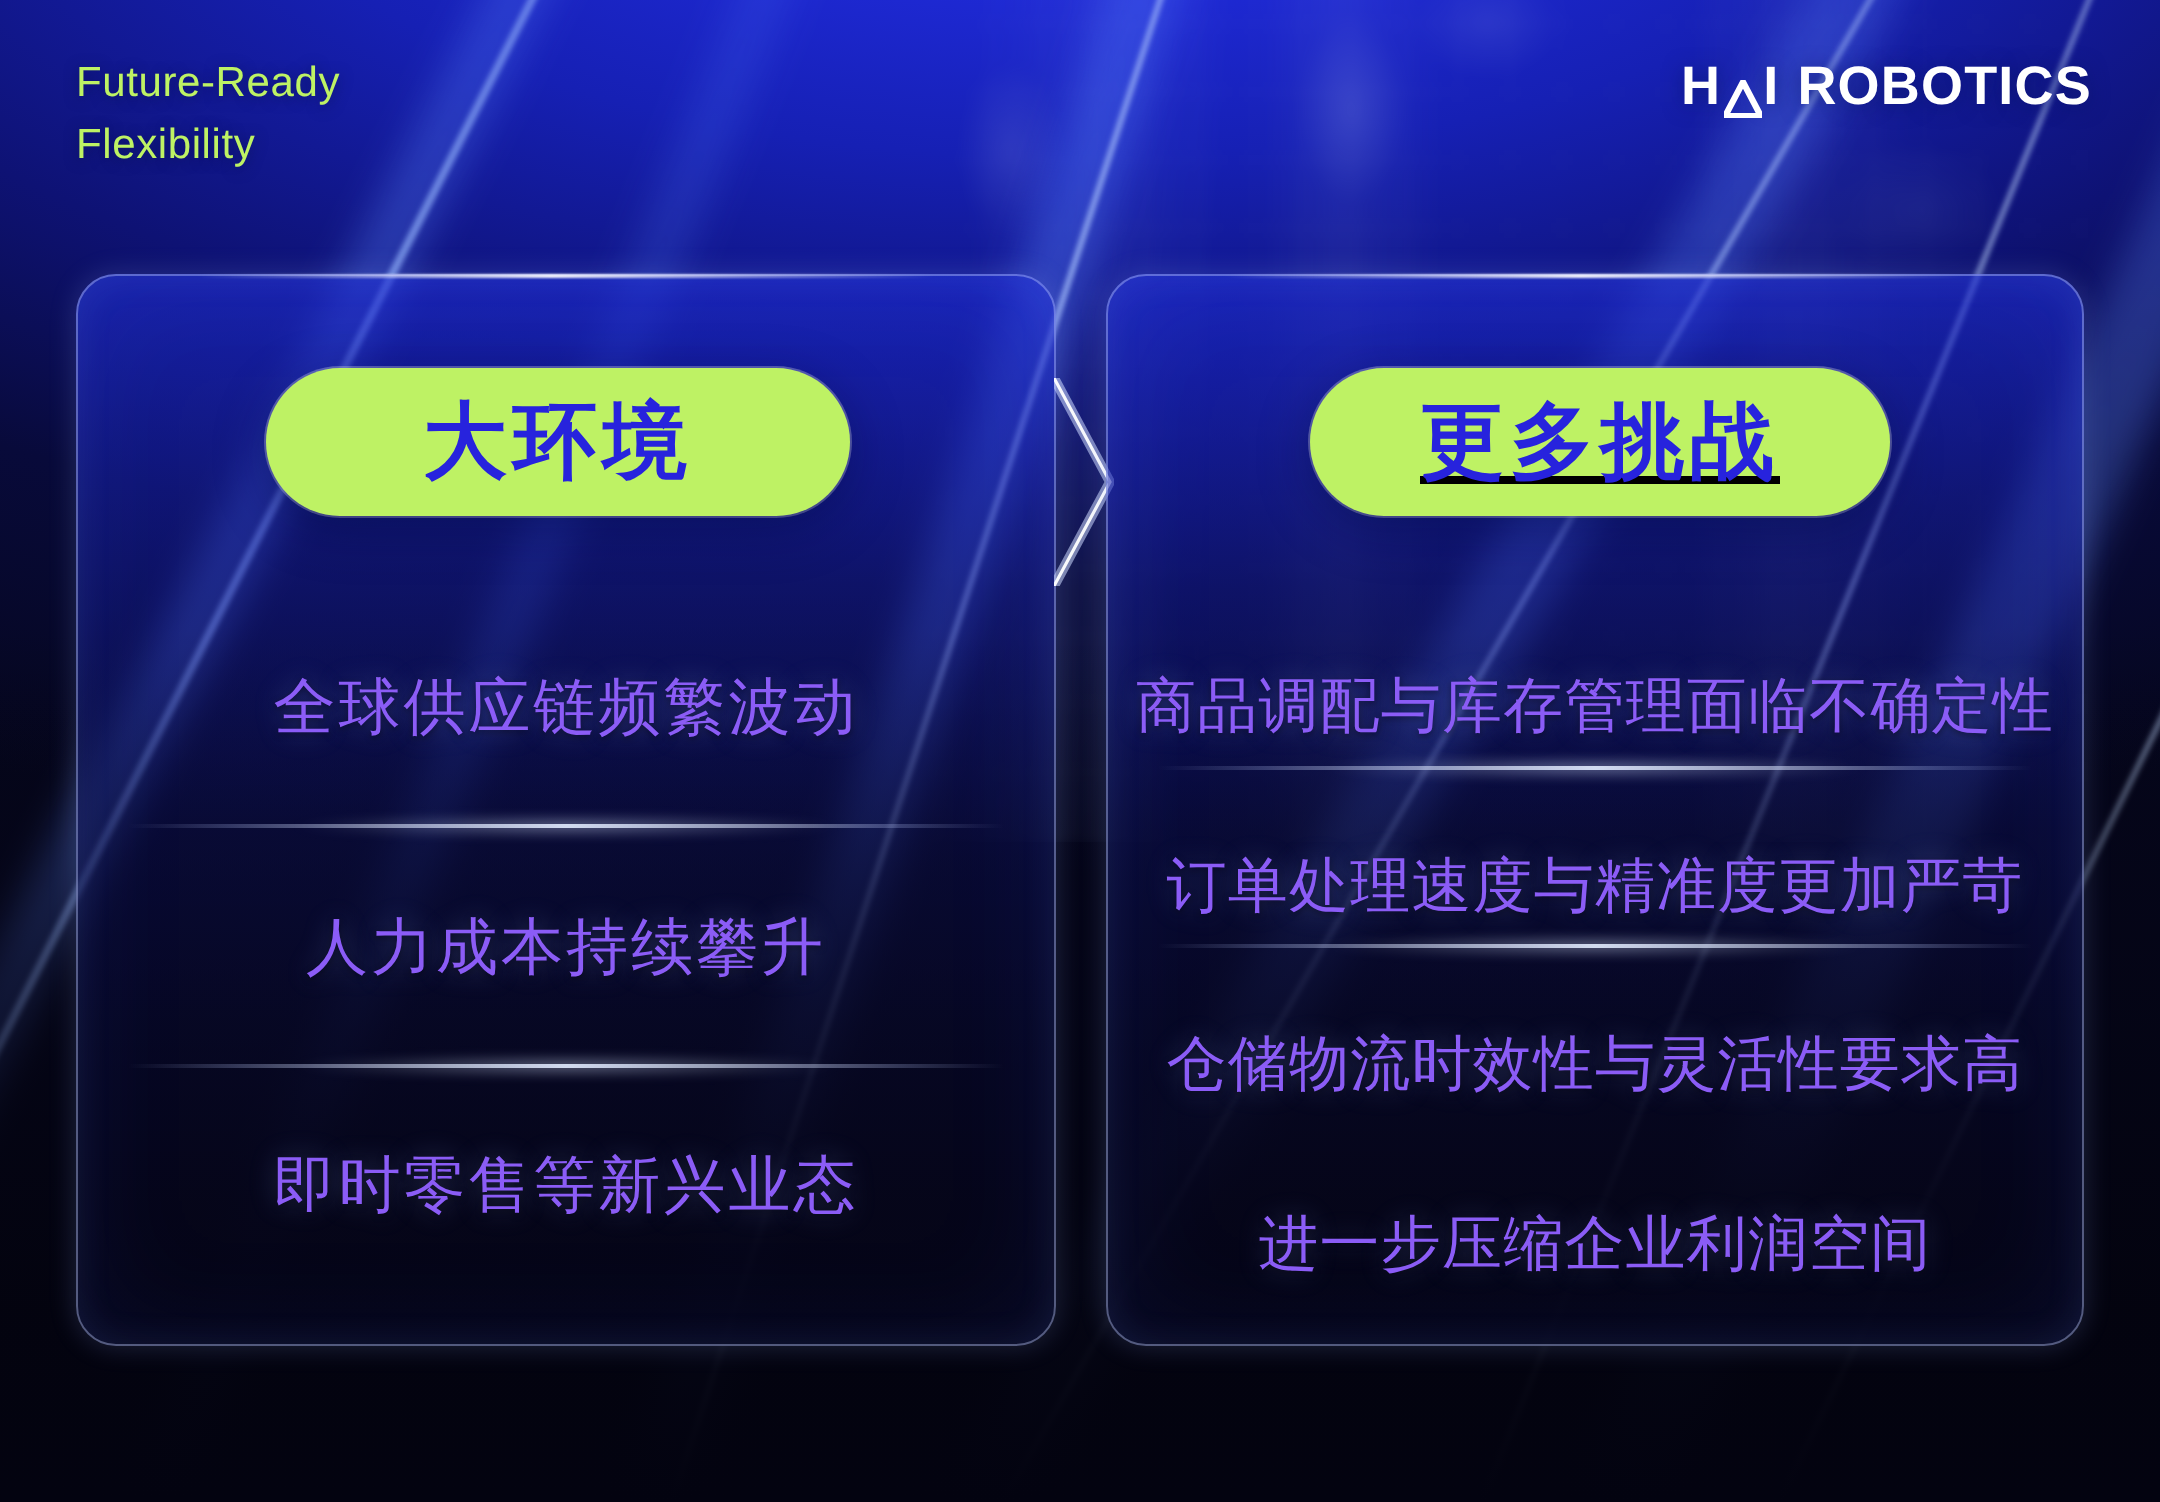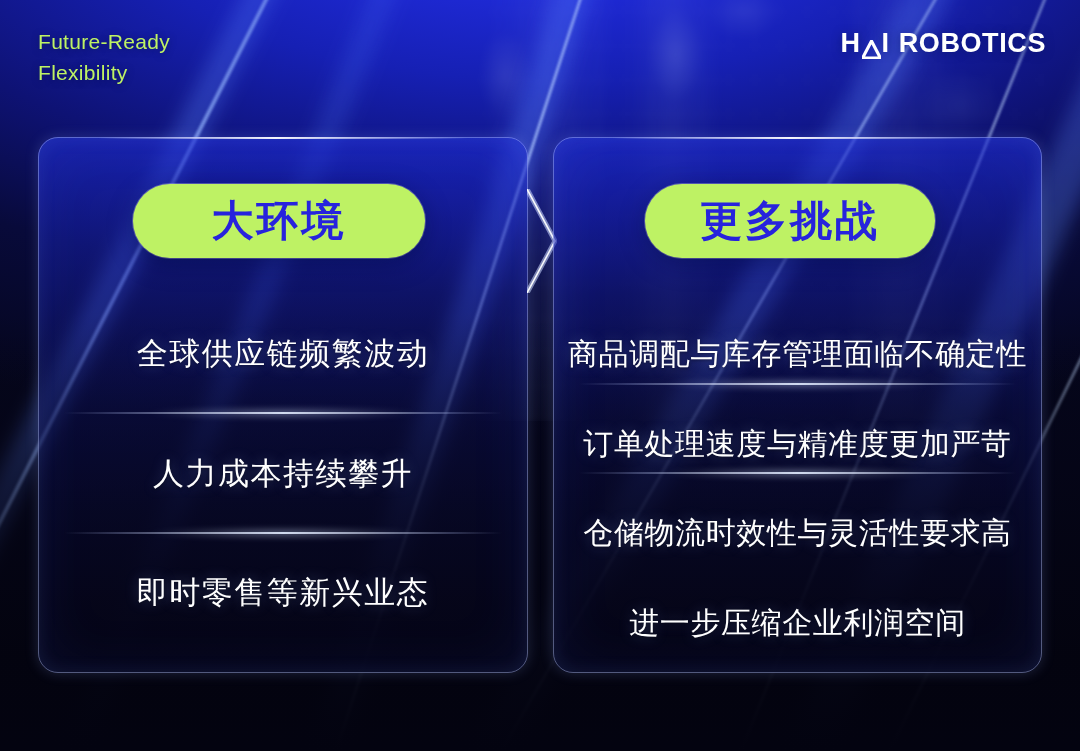--- a/index.html
+++ b/index.html
@@ -140,21 +140,21 @@
   
   .pill {
     position:absolute; top:47px;
     height:74px;
     border-radius:37px;
     background:#bef264;
     display:flex; align-items:center; justify-content:center;
     box-shadow:0 6px 26px rgba(0,10,60,.40), 0 0 0 1px rgba(255,255,255,.30);
   }
   .pill-left  { left:95px;  width:292px; }
-  .pill-right { left:92px; width:290px; }
+  .pill-right { left:102px; width:290px;text-decoration:underline; }
   .pill span {
     color:#2723dd;
     font-size:42px;
     font-weight:700;
     letter-spacing:3px;
     line-height:1;
     white-space:nowrap;
   }
 
   
@@ -162,21 +162,21 @@
     position:absolute;
     left:0; right:0; top:158px; bottom:20px;
     display:flex; flex-direction:column;
   }
   .row {
     flex:1 1 0;
     display:flex; align-items:center; justify-content:center;
     position:relative;
   }
   .row .txt {
-    color:#ffffff;
+    color:#8b5cf6;
     font-size:31px;
     font-weight:400;
     letter-spacing:1.5px;
     line-height:1.25;
     white-space:nowrap;
     text-shadow:0 0 14px rgba(150,180,255,.30), 0 1px 3px rgba(0,0,10,.55);
   }
   .card-right .row .txt { font-size:30px; letter-spacing:.6px;margin-top:28px; }
 
   .divider {

